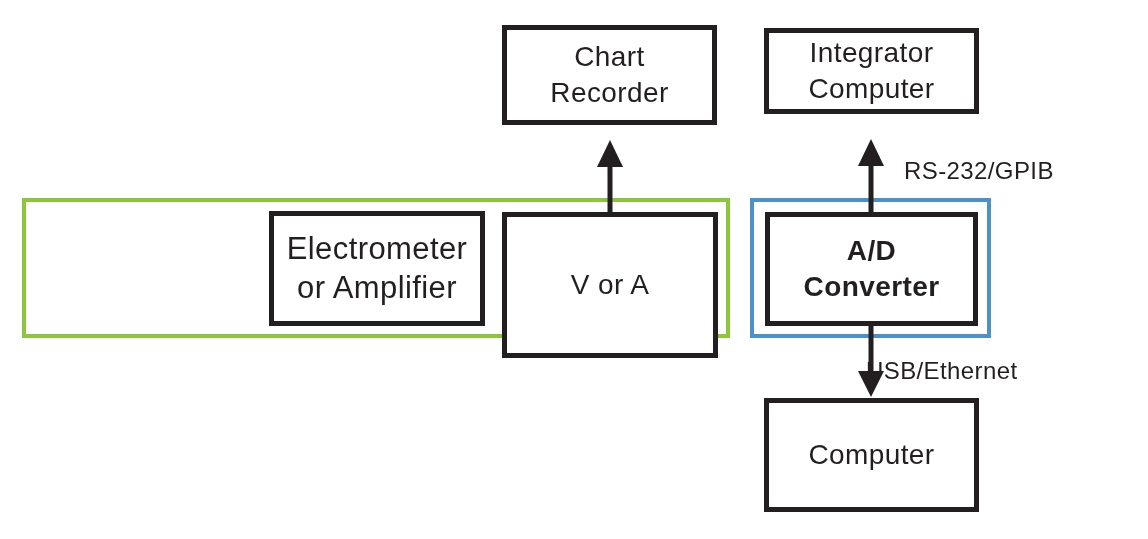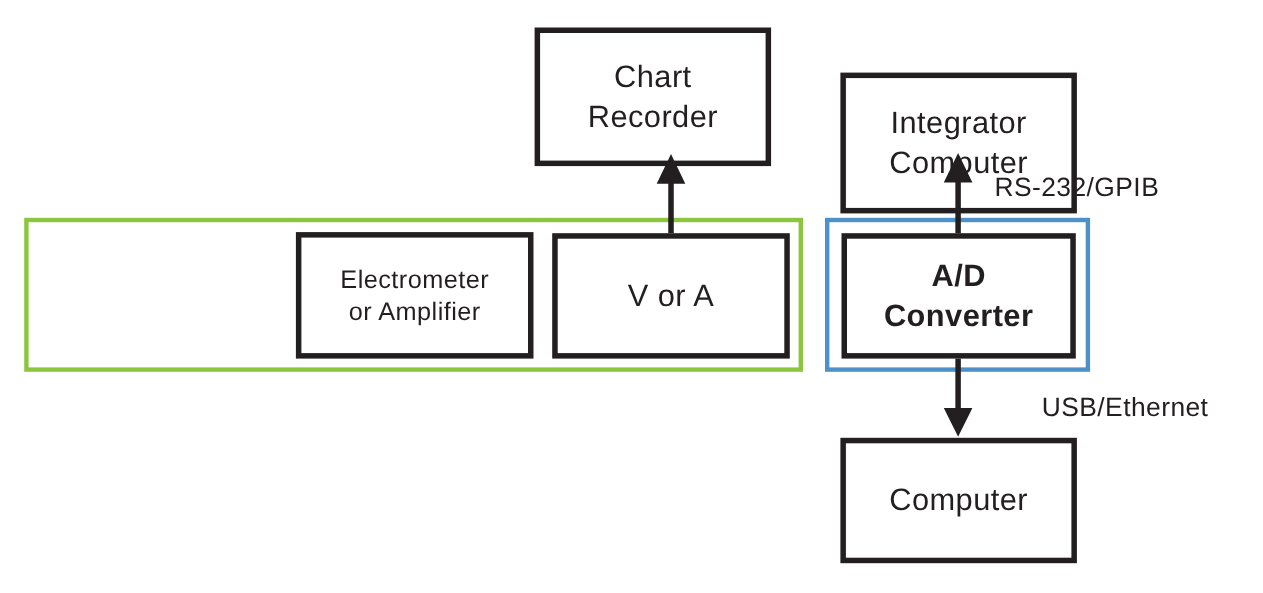--- a/index.html
+++ b/index.html
@@ -36,25 +36,25 @@
     background: #ffffff;
     display: flex;
     align-items: center;
     justify-content: center;
     text-align: center;
     font-size: 28px;
     line-height: 1.3;
     letter-spacing: 0.4px;
     white-space: pre-line;
   }
-  #node-chart-recorder      { left: 486px; top: 25px;  width: 215px; height: 126px; }
-  #node-integrator-computer { left: 764px; top: 28px;  width: 215px; height: 128px; margin-top: 38px; }
+  #node-chart-recorder      { left: 502px; top: 25px;  width: 215px; height: 100px; }
+  #node-integrator-computer { left: 764px; top: 28px;  width: 215px; height: 86px; }
   #node-fid                 { left: 42px;  top: 212px; width: 216px; height: 114px; }
-  #node-electrometer        { left: 269px; top: 211px; width: 216px; height: 115px; font-size: 23px; line-height: 1.25; }
-  #node-v-or-a              { left: 502px; top: 212px; width: 216px; height: 114px; }
+  #node-electrometer        { left: 269px; top: 211px; width: 216px; height: 115px; font-size: 31px; line-height: 1.25; }
+  #node-v-or-a              { left: 502px; top: 212px; width: 216px; height: 146px; }
   #node-ad-converter        { left: 765px; top: 212px; width: 213px; height: 114px; font-weight: bold; }
   #node-computer            { left: 764px; top: 398px; width: 215px; height: 114px; }
   .arrows {
     position: absolute;
     left: 0; top: 0;
     width: 1148px;
     height: 539px;
     pointer-events: none;
     z-index: 5;
   }
@@ -66,21 +66,21 @@
     fill: var(--ink, #231f20);
     stroke: none;
   }
   .edge-label {
     position: absolute;
     font-size: 24px;
     letter-spacing: 0.4px;
     white-space: nowrap;
   }
   #edge-label-rs232 { left: 904px; top: 157px; }
-  #edge-label-usb   { left: 947px; top: 357px; }
+  #edge-label-usb   { left: 866px; top: 357px; }
 </style>
 </head>
 <body>
 
 <div class="canvas">
 
   <div class="group green"></div>
   <div class="group blue"></div>
 
   <div class="node" id="node-chart-recorder">Chart

